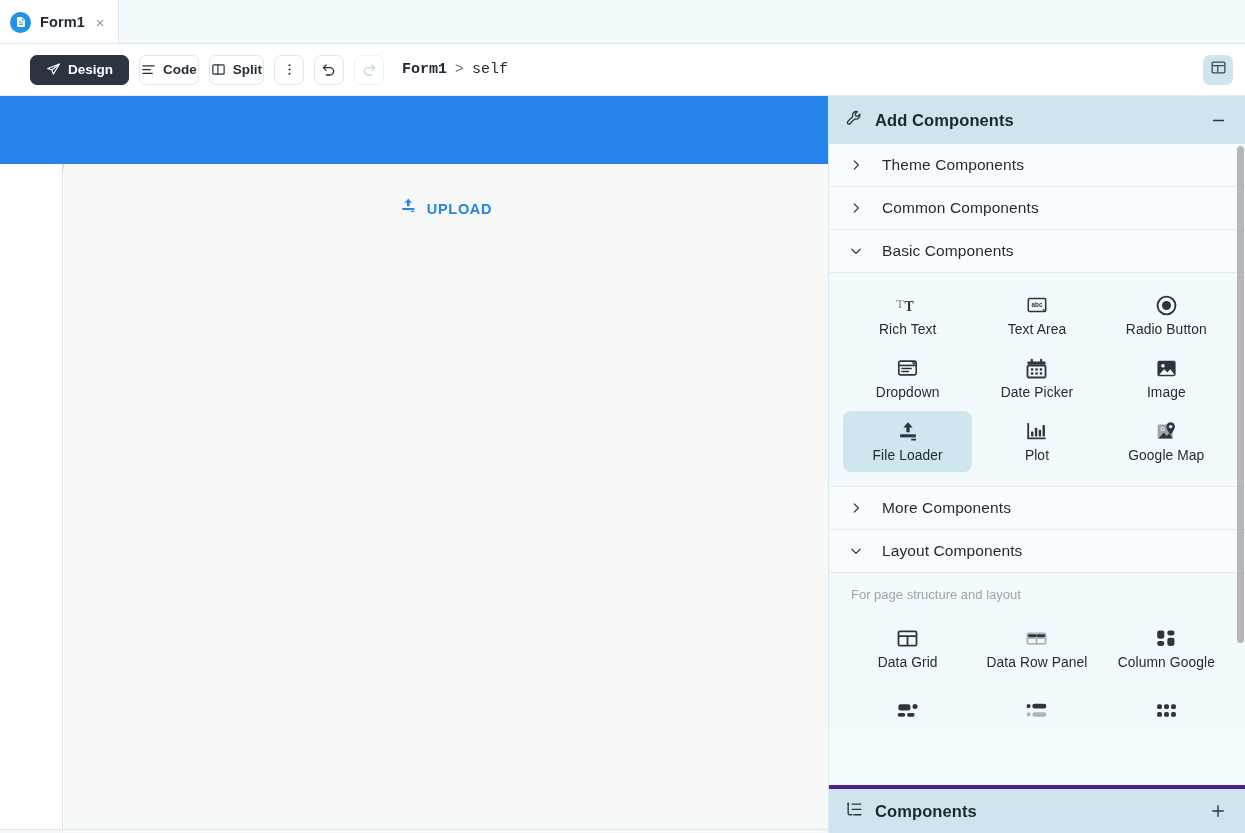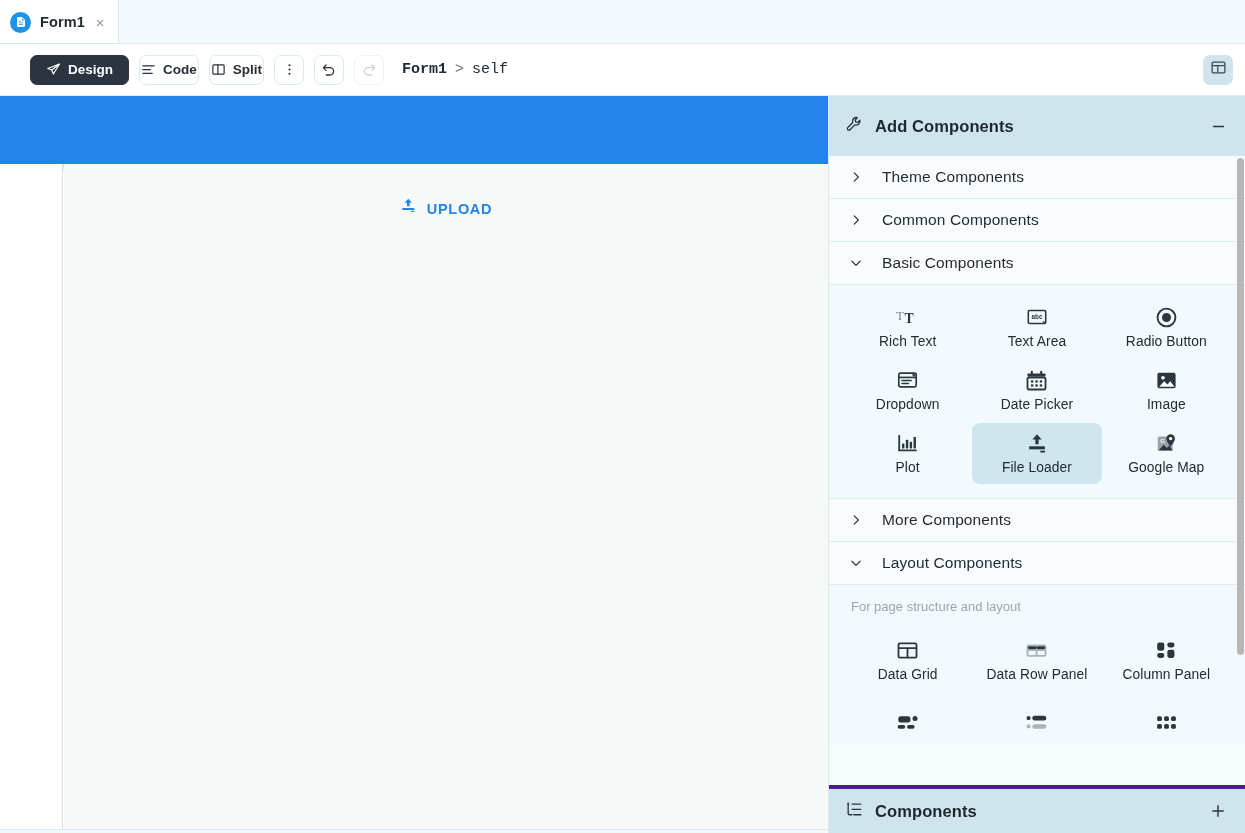--- a/index.html
+++ b/index.html
@@ -97,21 +97,21 @@
     background: #f3f9fb; border-top: 1px solid #dbeaf1;
   }
 
   
   .side {
     position: absolute; left: 828px; top: 96px; width: 417px; height: 737px;
     background: #f4fbfd; border-left: 1px solid #d9ebf2;
     display: flex; flex-direction: column;
   }
   .panel-head {
-    height: 60px; flex: none; background: #cfe4ec;
+    height: 48px; flex: none; background: #cfe4ec;
     display: flex; align-items: center; padding: 0 18px 0 16px;
   }
   .panel-head .ph-title {
     font-size: 16.5px; font-weight: bold; color: #1d2730; margin-left: 11px; letter-spacing: .1px;
   }
   .panel-head .ph-action {
     margin-left: auto; color: #2b3740; display: flex; align-items: center;
   }
   .panel-body { flex: 1; overflow: hidden; position: relative; background: #f4fbfd; }
   .scroll-track {
@@ -377,42 +377,42 @@
         <div class="cell">
           <span class="ic">
             <svg width="23" height="23" viewBox="0 0 24 24">
               <rect x="2.5" y="4" width="19" height="16" rx="2" fill="#2b3740"></rect>
               <circle cx="8.3" cy="9.2" r="1.9" fill="#ffffff"></circle>
               <path d="M4.4 18.4l5.2-5.6 3.3 3.3 3.1-3.4 4.3 5.7z" fill="#ffffff"></path>
             </svg>
           </span>
           <span class="lb">Image</span>
         </div>
+        <div class="cell sel">
+          <span class="ic">
+            <svg width="24" height="23" viewBox="0 0 24 24" fill="#2b3740">
+              <path d="M12 2.4 7.1 7.7h3.2v5.1h3.4V7.7h3.2L12 2.4z"></path>
+              <path d="M3.8 14.9h16.4v3.2H3.8z" rx="1"></path>
+              <path d="M15.4 19.5h5v1.9h-5z"></path>
+            </svg>
+          </span>
+          <span class="lb">File Loader</span>
+        </div>
         <div class="cell">
           <span class="ic">
             <svg width="23" height="23" viewBox="0 0 24 24" fill="#2b3740">
               <rect x="2.4" y="3.2" width="1.9" height="16.4" rx=".6"></rect>
               <rect x="2.4" y="18.2" width="19.2" height="1.9" rx=".6"></rect>
               <rect x="6.3" y="12" width="2.5" height="5.1" rx=".6"></rect>
               <rect x="10.3" y="8" width="2.5" height="9.1" rx=".6"></rect>
               <rect x="14.3" y="10.3" width="2.5" height="6.8" rx=".6"></rect>
               <rect x="18.3" y="5.2" width="2.5" height="11.9" rx=".6"></rect>
             </svg>
           </span>
           <span class="lb">Plot</span>
-        </div>
-        <div class="cell sel">
-          <span class="ic">
-            <svg width="24" height="23" viewBox="0 0 24 24" fill="#2b3740">
-              <path d="M12 2.4 7.1 7.7h3.2v5.1h3.4V7.7h3.2L12 2.4z"></path>
-              <path d="M3.8 14.9h16.4v3.2H3.8z" rx="1"></path>
-              <path d="M15.4 19.5h5v1.9h-5z"></path>
-            </svg>
-          </span>
-          <span class="lb">File Loader</span>
         </div>
 
         <div class="cell">
           <span class="ic">
             <svg width="23" height="23" viewBox="0 0 24 24">
               <rect x="2.8" y="4.6" width="15.6" height="14.8" rx="1.4" fill="#9aa5ab"></rect>
               <path d="M3.6 19.4l5.6-6.2 3.2 3.4 2.6-2.9 3.4 5.7z" fill="#2b3740"></path>
               <text x="5.4" y="11.6" font-family="Liberation Sans, sans-serif" font-size="6.4" font-weight="bold" fill="#f0f4f6">G</text>
               <path d="M16.3 2.4a4.5 4.5 0 0 0-4.5 4.5c0 3.4 4.5 8.2 4.5 8.2s4.5-4.8 4.5-8.2a4.5 4.5 0 0 0-4.5-4.5z" fill="#2b3740"></path>
               <circle cx="16.3" cy="6.9" r="1.75" fill="#ffffff"></circle>
@@ -466,21 +466,21 @@
           </div>
           <div class="cell">
             <span class="ic">
               <svg width="24" height="23" viewBox="0 0 24 24" fill="#2b3740">
                 <rect x="2.8" y="3.6" width="7.4" height="8.6" rx="2.2"></rect>
                 <rect x="13.4" y="3.6" width="7.4" height="5.2" rx="2.2"></rect>
                 <rect x="2.8" y="14.6" width="7.4" height="5.2" rx="2.2"></rect>
                 <rect x="13.4" y="11.2" width="7.4" height="8.6" rx="2.2"></rect>
               </svg>
             </span>
-            <span class="lb">Column Panel</span>
+            <span class="lb">Column Google</span>
           </div>
         </div>
 
         <div class="grid layout" style="padding-top:12px;">
           <div class="cell">
             <span class="ic">
               <svg width="25" height="20" viewBox="0 0 24 19" fill="#2b3740">
                 <rect x="3.2" y="3" width="11.6" height="6" rx="2.2"></rect>
                 <circle cx="19.2" cy="5.2" r="2.4"></circle>
                 <rect x="2.6" y="11.4" width="7.2" height="3.6" rx="1.7"></rect>

